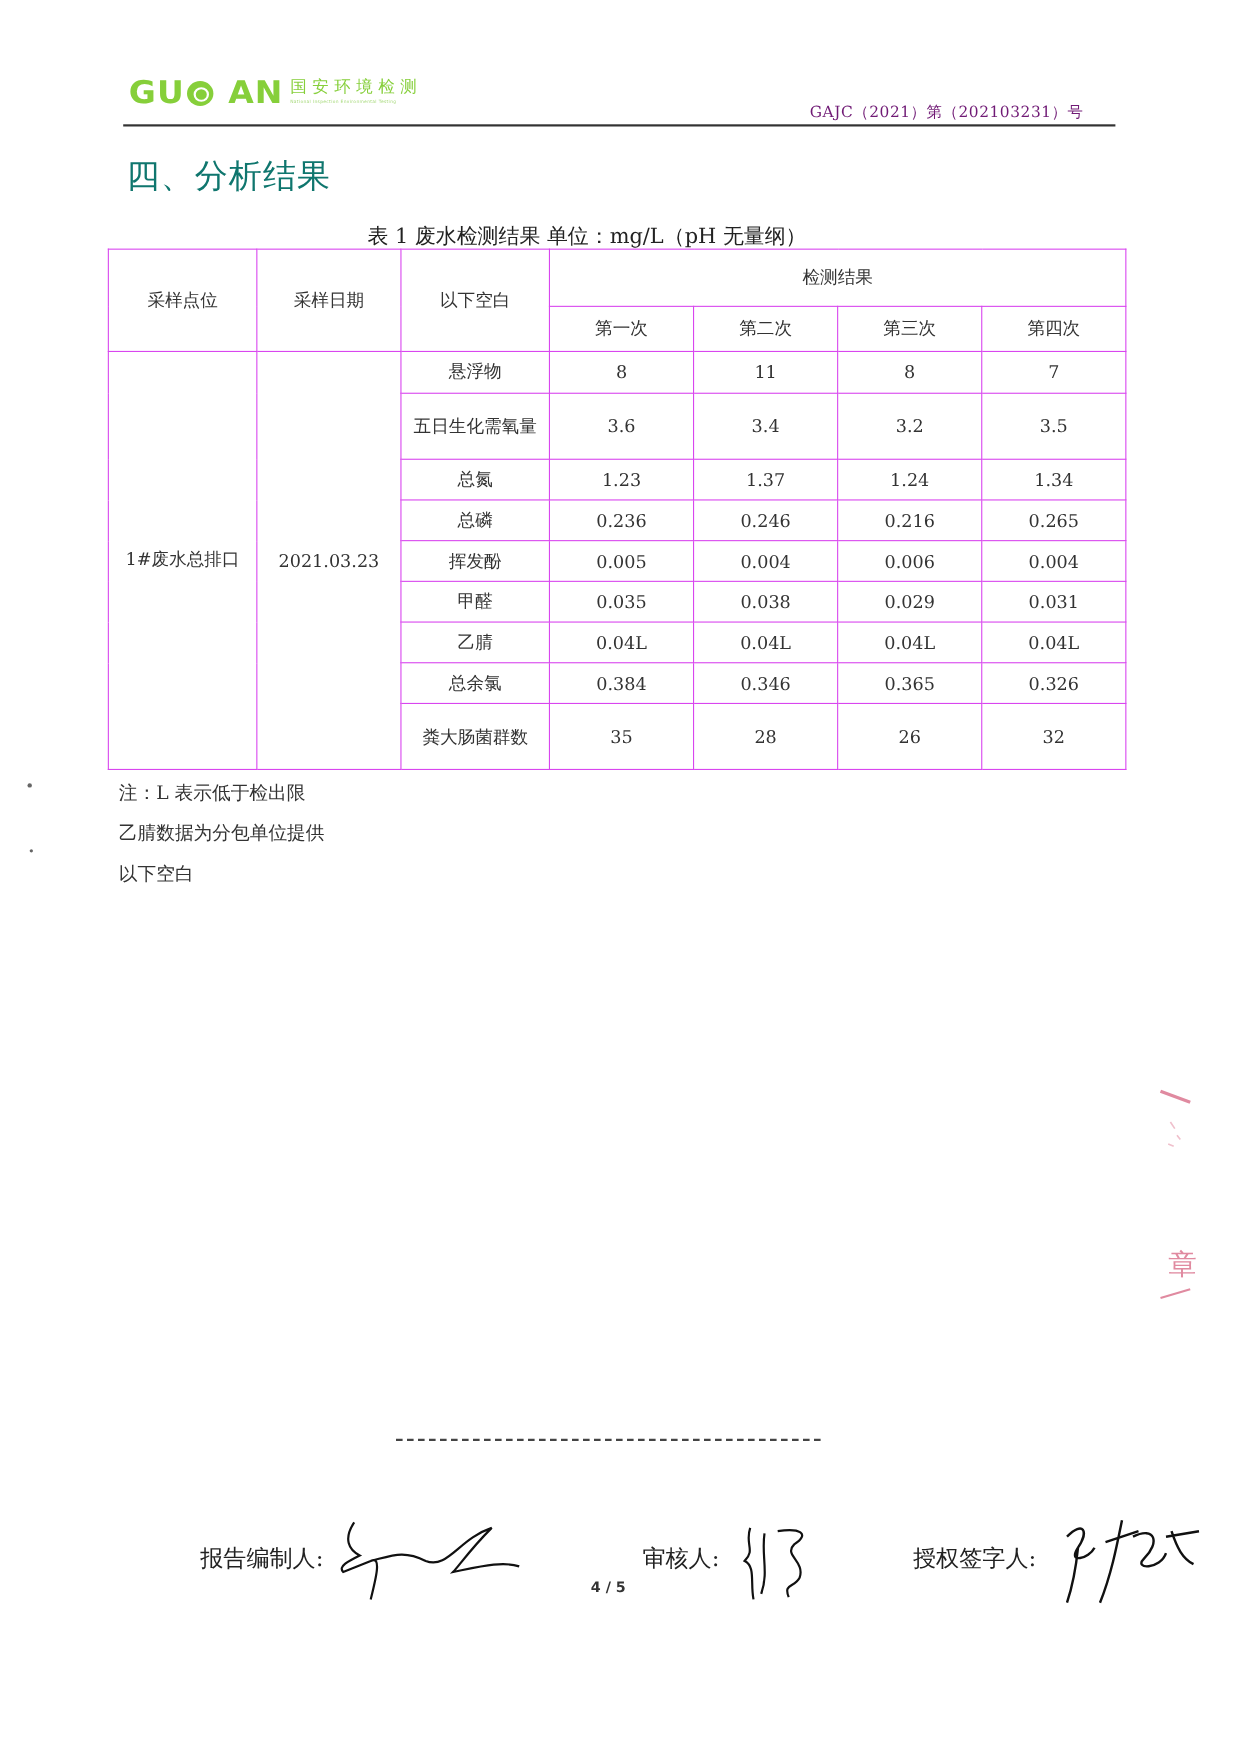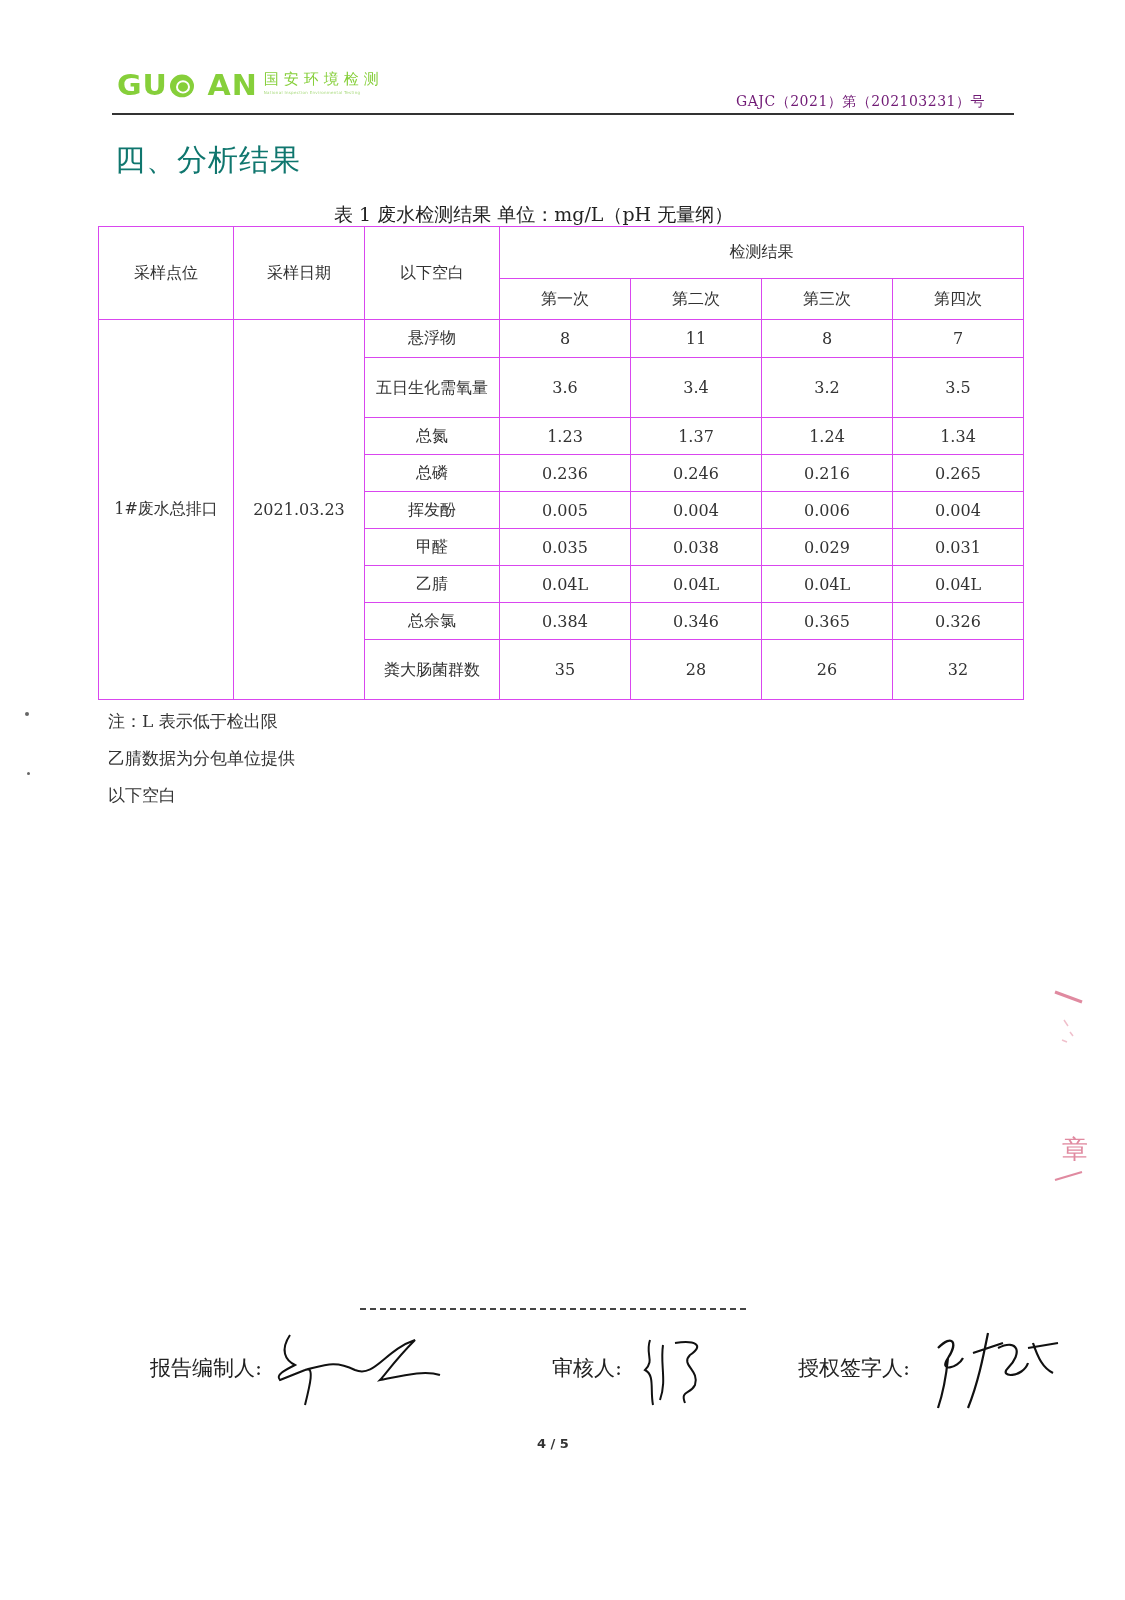--- a/index.html
+++ b/index.html
@@ -35,21 +35,21 @@
   .cv { width: 130px; margin-top: 16px; }
 
   
   .notes { left: 108px; top: 703px; font-size: 17px; color: #333; line-height: 37px; }
 
   
   .stamp { left: 1050px; top: 980px; width: 40px; height: 210px; }
 
   
   .dash-rule { left: 360px; top: 1308px; width: 386px; border-top: 2px dashed #444; }
-  .sig-row { top: 1340px; font-size: 21px; color: #222; }
+  .sig-row { top: 1389px; font-size: 21px; color: #222; margin-left: 32px; }
   .sig-label { position: absolute; white-space: nowrap; }
   .page-no { left: 537px; top: 1436px; font-family: "DejaVu Sans", sans-serif; font-weight: bold; font-size: 13px; color: #333; }
   .margin-dot { width: 4px; height: 4px; background: #666; border-radius: 50%; }
 </style>
 </head>
 <body>
 
 <div class="abs logo">
   <div class="logo-mark">
     <span>GU</span><span class="globe"></span>&nbsp;<span>AN</span>

